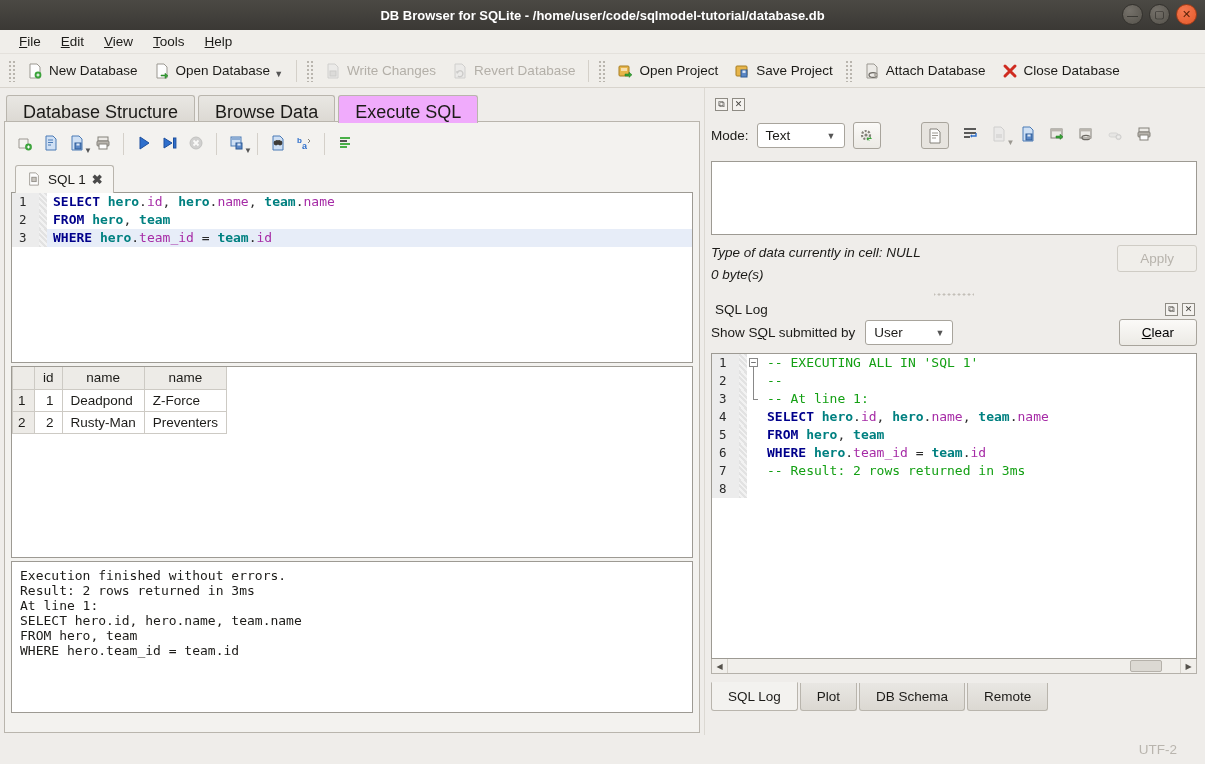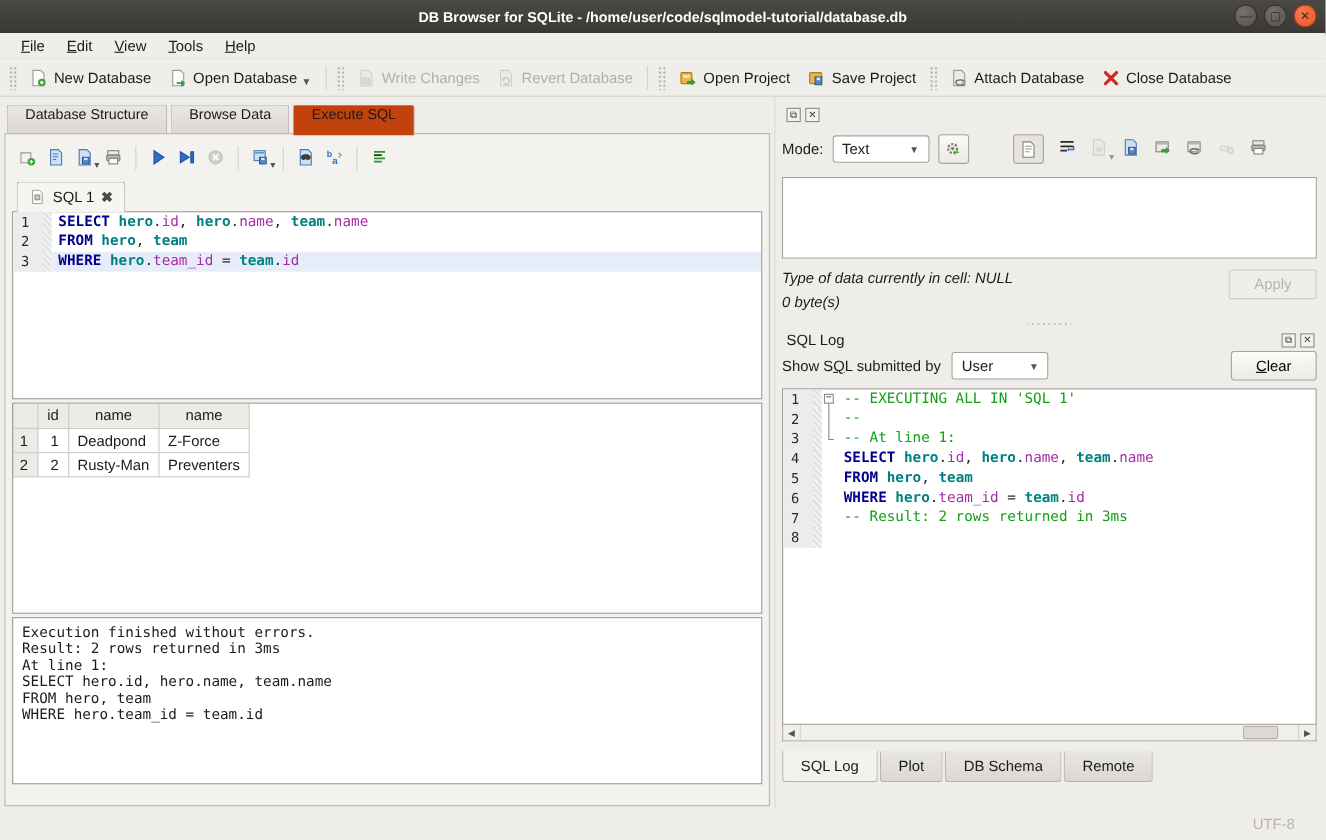--- a/index.html
+++ b/index.html
@@ -43,24 +43,24 @@
     justify-content:center; }
 
   
   .workspace { position:absolute; top:88px; left:0; right:0; bottom:29px; display:flex; }
   .left-pane { width:704px; position:relative; }
   .right-pane { flex:1; position:relative; padding:4px 8px 0 6px;
     border-left:1px solid #dcd9d3; }
 
   
   .main-tabs { display:flex; padding:6px 0 0 6px; height:34px; }
-  .mtab { padding:0 16px 5px; font-size:13px; border:1px solid #b9b5ad;
+  .mtab { padding:6px 16px 5px; font-size:18px; border:1px solid #b9b5ad;
     border-bottom:none; background:linear-gradient(#e9e7e3,#dbd8d2);
     border-radius:3px 3px 0 0; margin-right:3px; position:relative; top:1px; }
-  .mtab.active { background:#c2410c; padding-bottom:7px; z-index:3; }
+  .mtab.active { background:#f0abfc; padding-bottom:7px; z-index:3; }
 
   
   .tab-frame { position:absolute; top:33px; left:4px; right:4px; bottom:2px;
     border:1px solid #b9b5ad; background:#f3f2ef; padding:5px 6px; z-index:2; }
 
   .sql-toolbar { display:flex; align-items:center; height:34px; padding-left:6px; gap:10px; }
   .sql-toolbar .tsep { margin:0 2px; }
   .sicon { position:relative; }
   .sicon .caret { position:absolute; right:-7px; bottom:-1px; font-size:8px; color:#555; }
 
@@ -563,14 +563,14 @@
     <div class="bottom-tabs">
         <span class="btab active">SQL Log</span>
         <span class="btab ">Plot</span>
         <span class="btab ">DB Schema</span>
         <span class="btab ">Remote</span>
       </div>
   </div>
 </div>
 
 <div class="statusbar">
-  <span>UTF-8</span>
+  <span>UTF-2</span>
 </div>
 
 </body></html>

